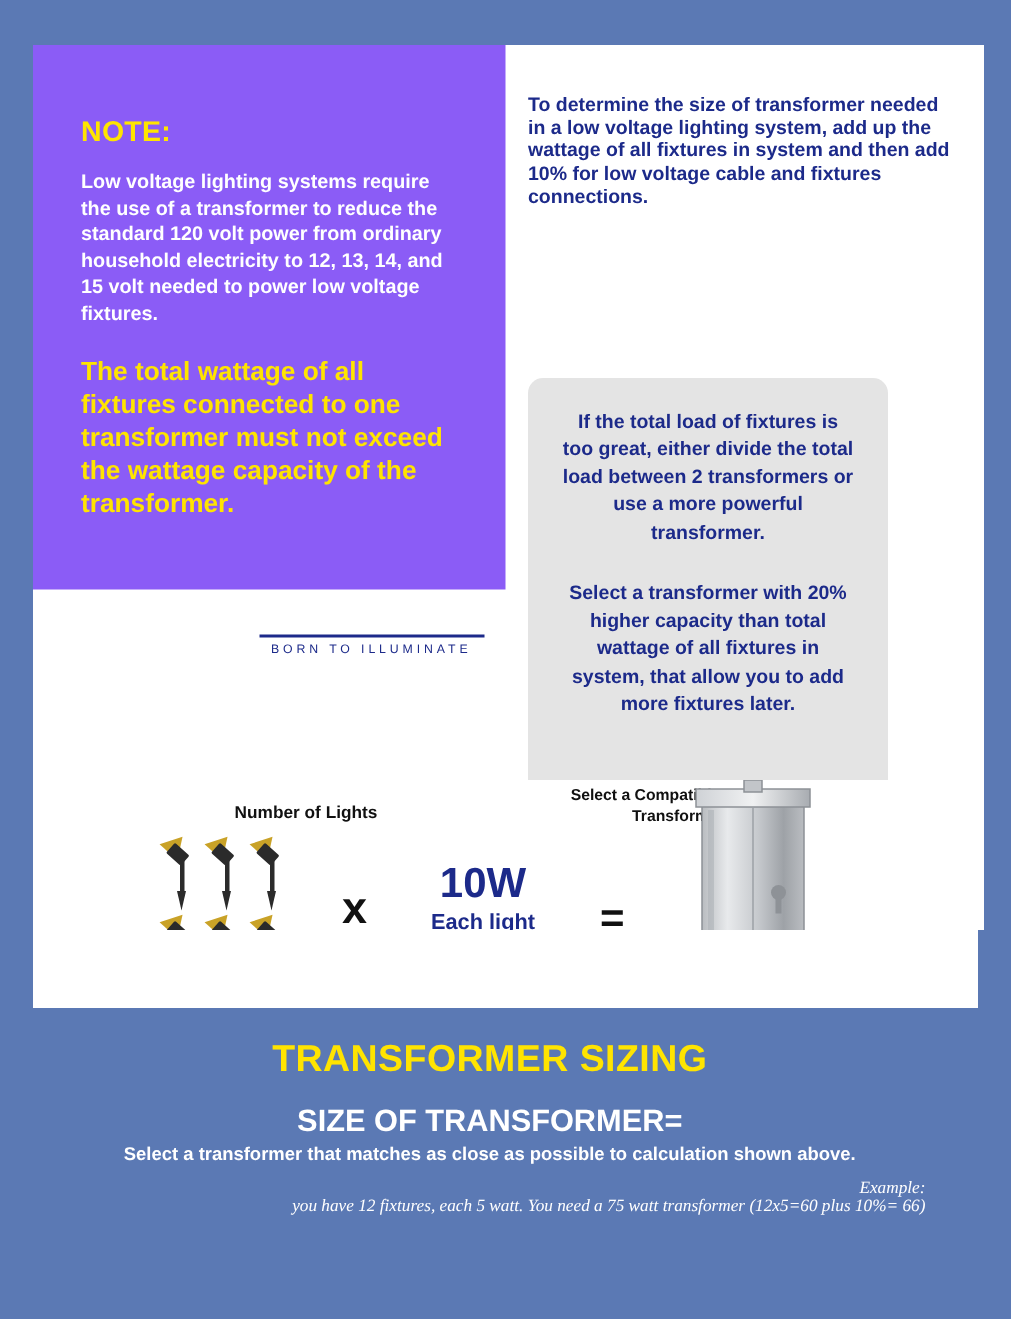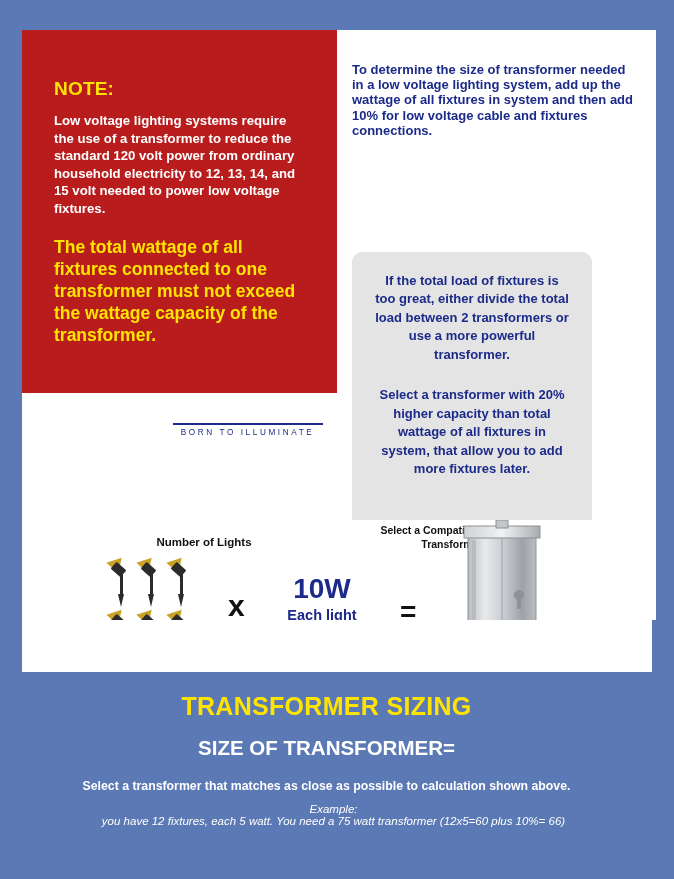--- a/index.html
+++ b/index.html
@@ -47,21 +47,21 @@
     background: #5b79b4;
   }
 
   
   .note-panel {
     position: absolute;
     left: 22px;
     top: 30px;
     width: 315px;
     height: 363px;
-    background: #b91c1c;
+    background: #8b5cf6;
     box-sizing: border-box;
     padding: 48px 40px 10px 32px;
   }
   .note-title {
     color: #ffe400;
     font-size: 19px;
     font-weight: bold;
     margin: 0 0 12px 0;
     letter-spacing: 0.2px;
   }
@@ -304,31 +304,32 @@
     font-weight: bold;
     margin: 0 0 14px 0;
     letter-spacing: 0.3px;
   }
   .formula {
     color: #ffffff;
     font-size: 20.5px;
     font-weight: bold;
     line-height: 1.25;
     text-align: center;
-    margin: 0 0 18px 0;
+    margin: 0 0 1px 0;
   }
   .bottom-note {
     color: #ffffff;
     font-size: 12.3px;
     font-weight: bold;
     margin: 0 0 10px 0;
   }
   .example-block {
-    text-align: center;
+    text-align: right;
     padding-left: 14px;
+    font-family: Liberation Serif, serif;
   }
   .example-label {
     color: #ffffff;
     font-size: 11.5px;
     font-style: italic;
     margin: 0;
   }
   .example-text {
     color: #ffffff;
     font-size: 11.5px;

